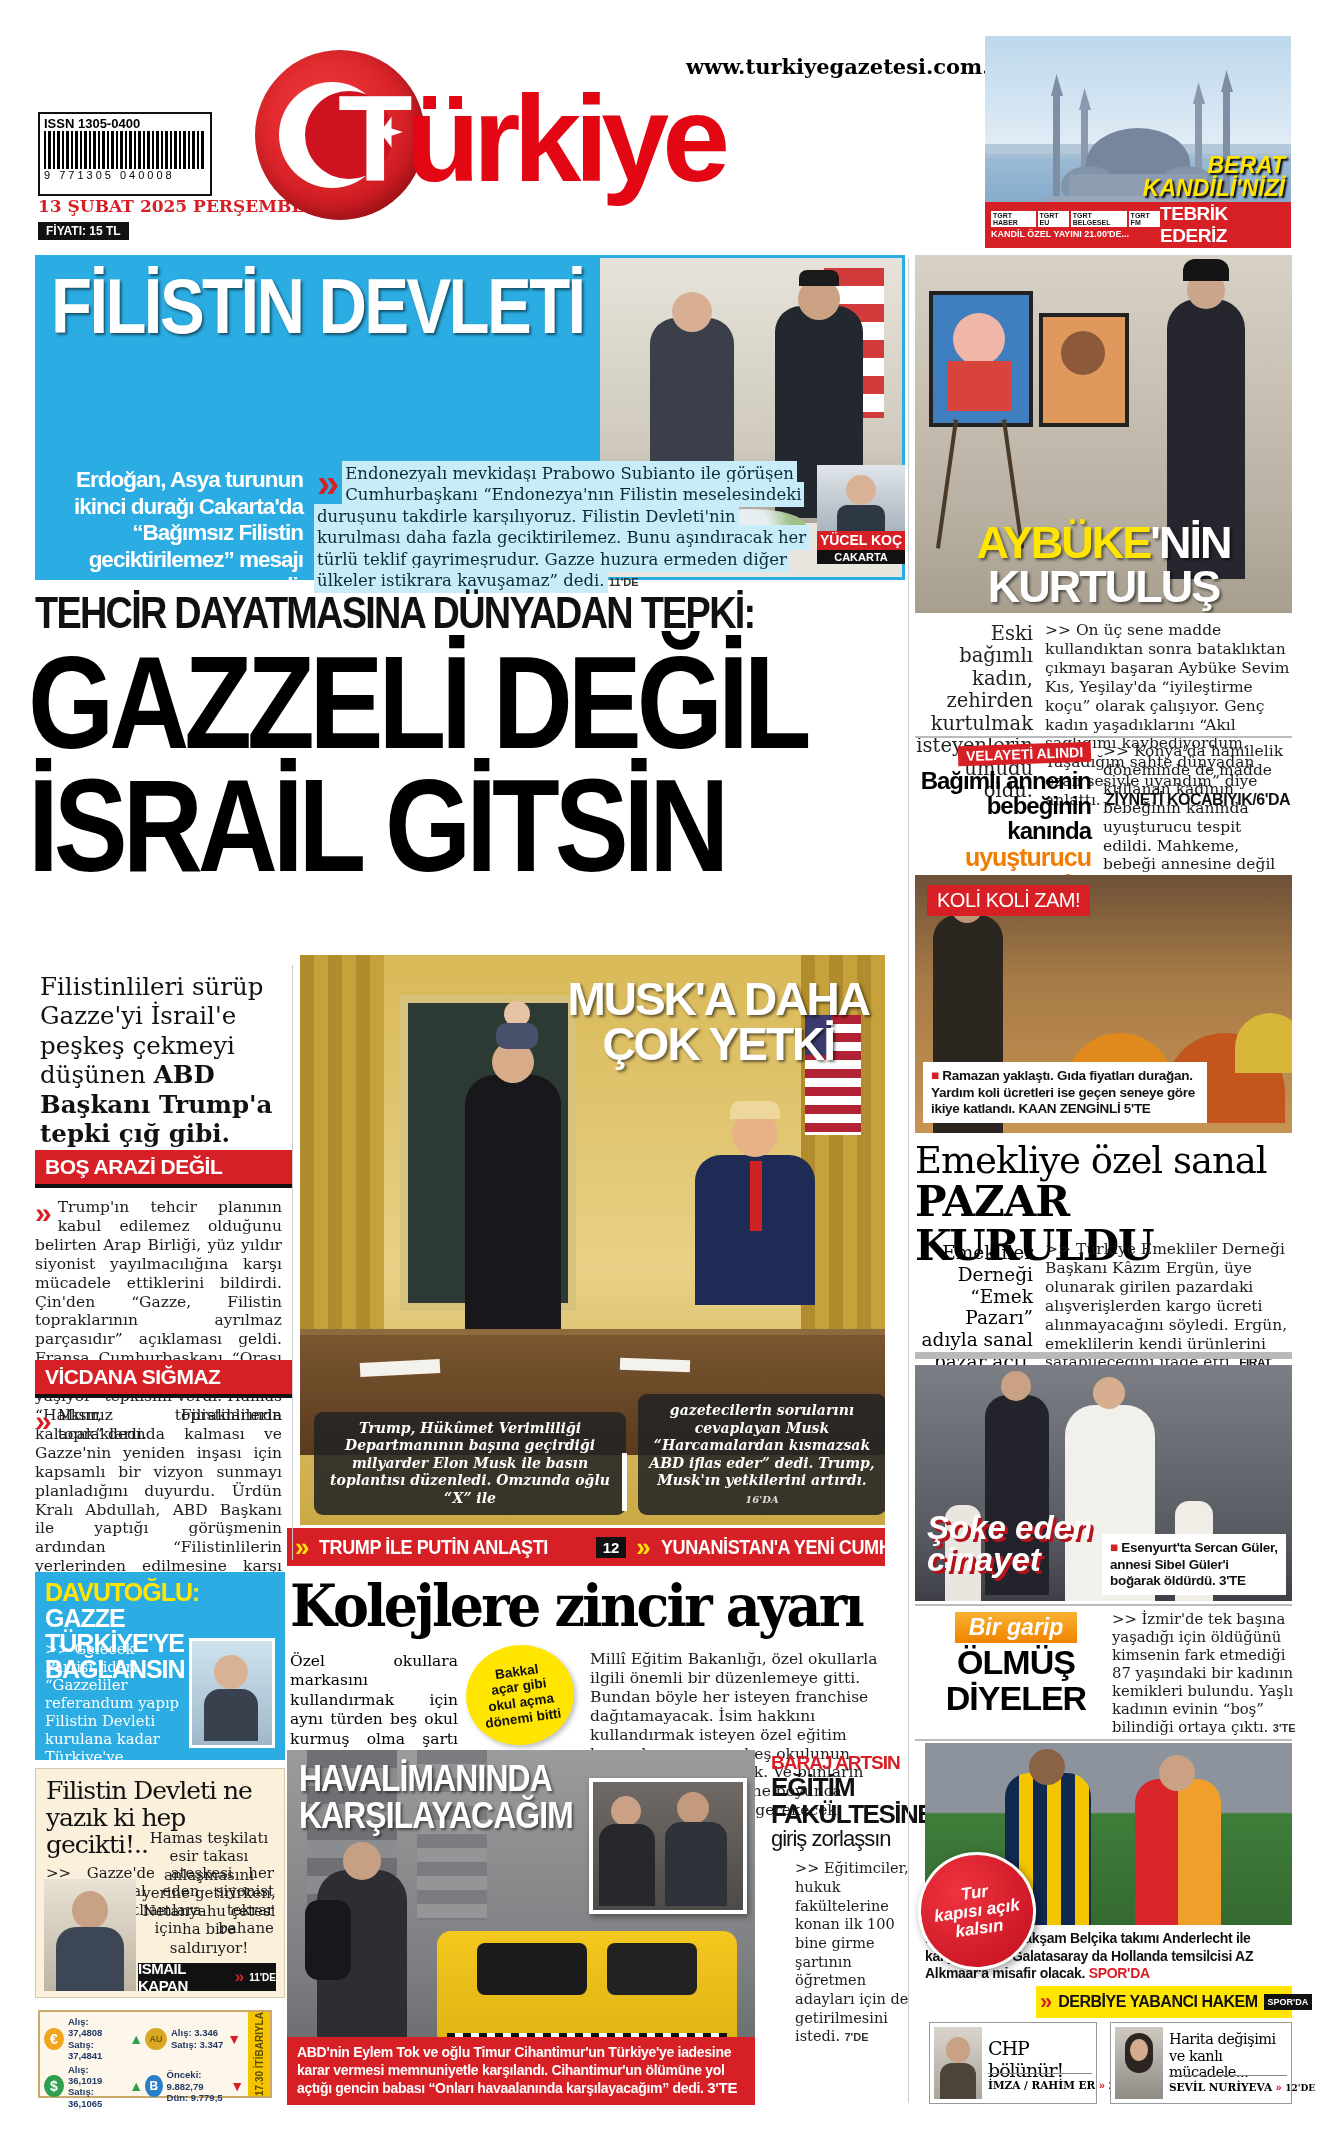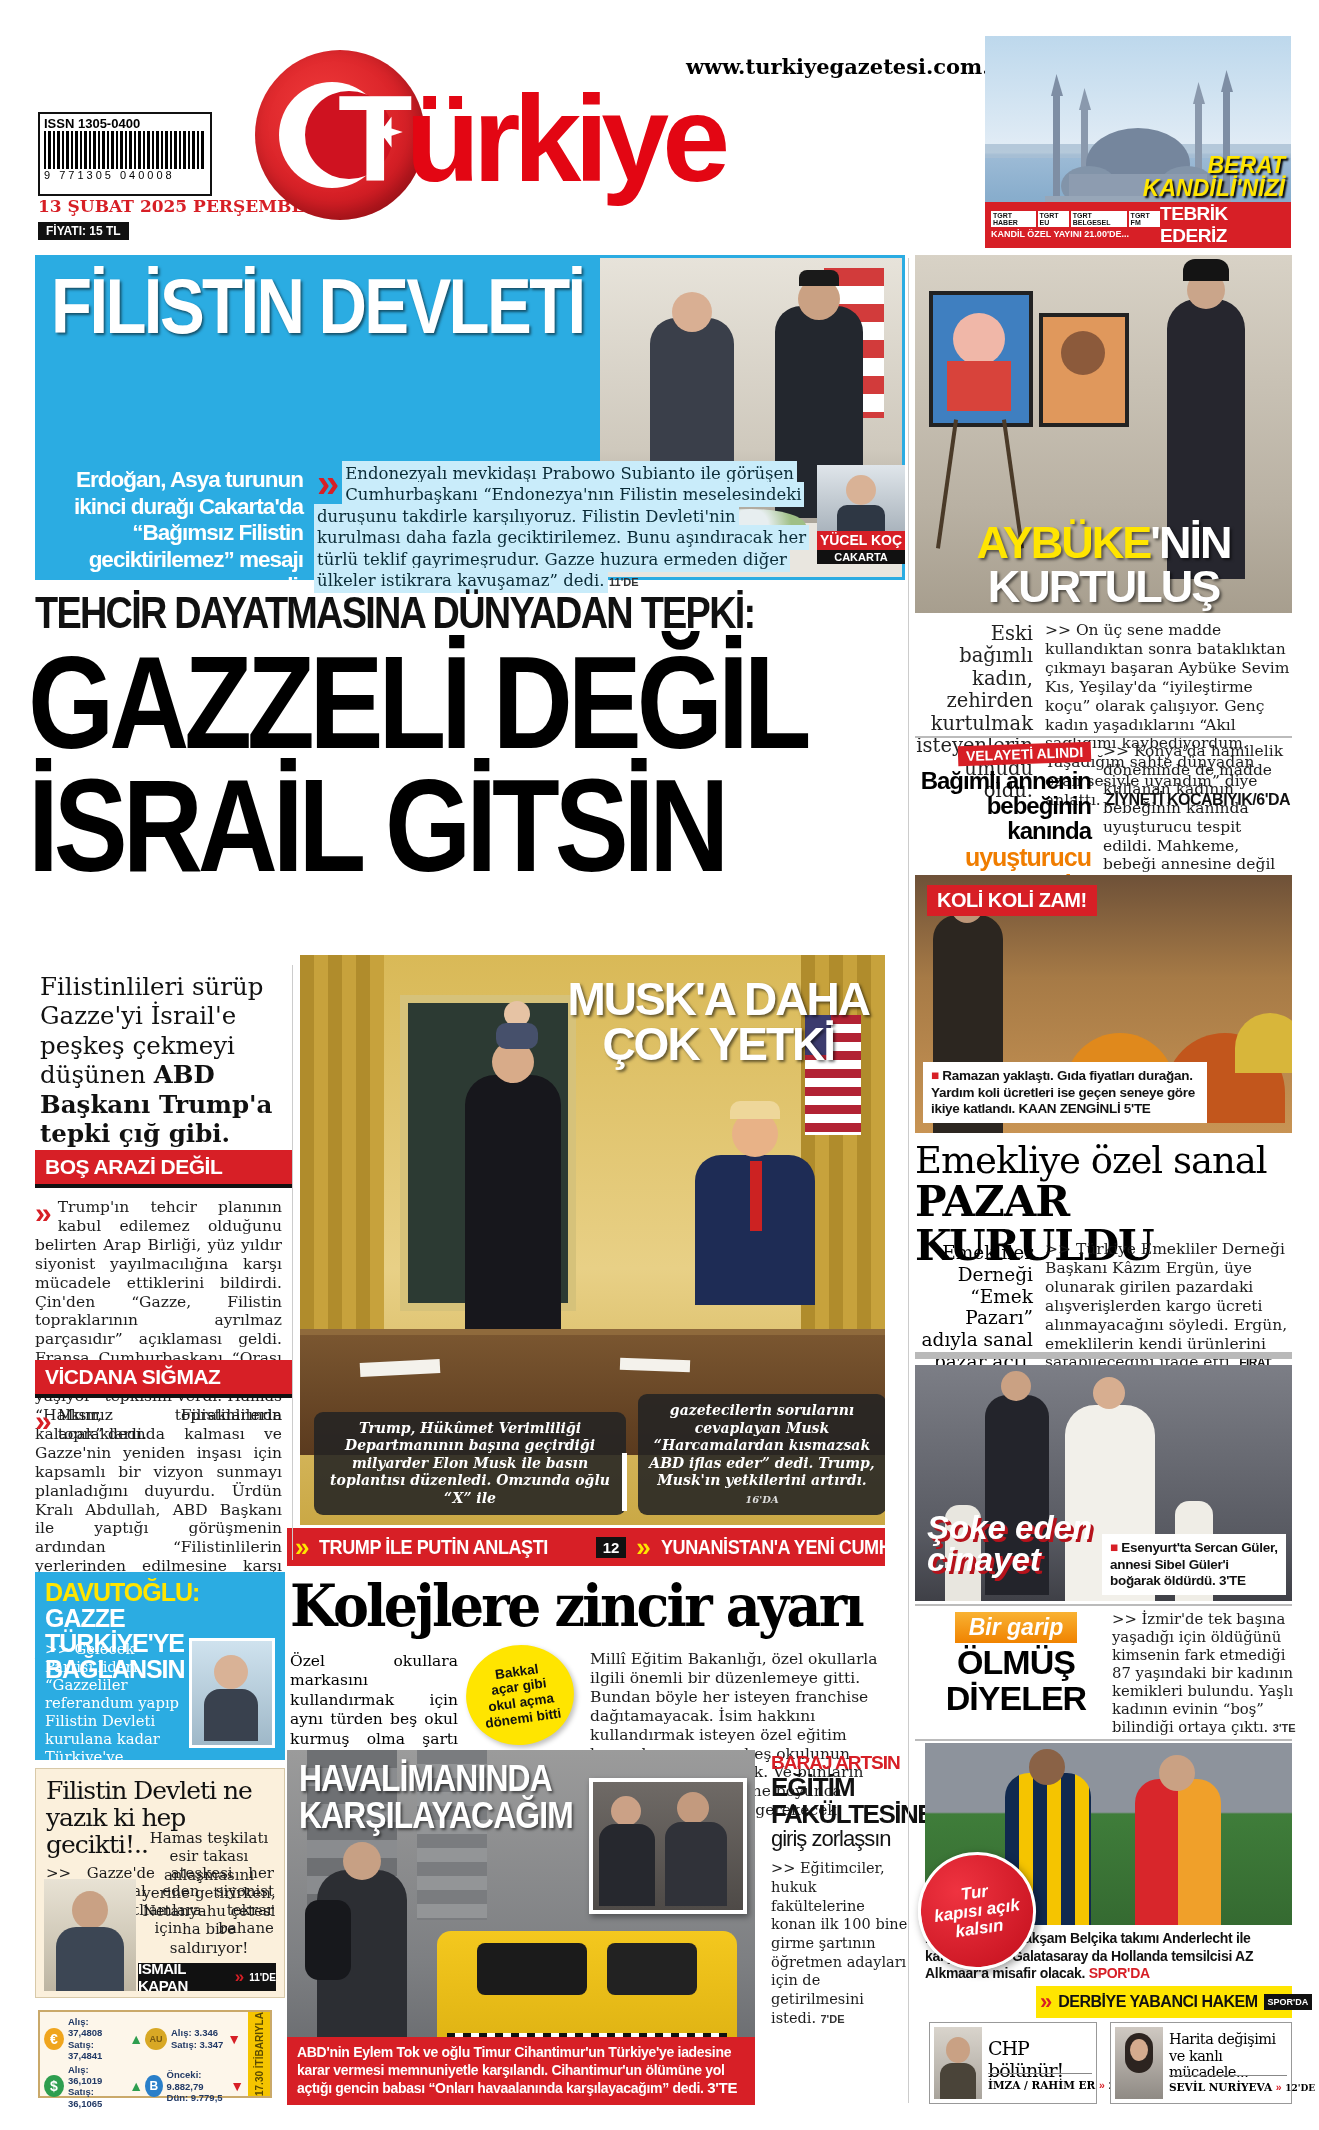--- a/index.html
+++ b/index.html
@@ -157,21 +157,21 @@
       <span class="pgref">16'DA</span>
     </div>
   </div>
 
   <div class="photo" style="left:915px;top:875px;width:377px;height:258px;background:linear-gradient(#6e5138,#a67a46 40%,#c89454);">
     <div class="abs" style="left:150px;bottom:20px;width:110px;height:80px;border-radius:55px 55px 0 0;background:#e0891c;"></div>
     <div class="abs" style="left:250px;bottom:10px;width:120px;height:90px;border-radius:60px 60px 0 0;background:#c2561c;"></div>
     <div class="abs" style="left:320px;bottom:60px;width:70px;height:60px;border-radius:35px 35px 0 0;background:#d8b63a;"></div>
     <div class="abs" style="left:18px;top:40px;width:70px;height:218px;background:#2c2620;border-radius:24px 24px 0 0;"></div>
     <div class="abs" style="left:36px;top:16px;width:32px;height:32px;border-radius:50%;background:#bd9678;"></div>
-    <div class="abs" style="left:12px;top:10px;background:#d71f26;color:#fff;font-weight:bold;font-size:20px;padding:4px 10px;letter-spacing:-0.5px;">KOLİ KOLİ ZAM!</div>
+    <div class="abs" style="left:12px;top:10px;background:#d71f26;color:#fff;font-weight:normal;font-size:20px;padding:4px 10px;letter-spacing:-0.5px;">KOLİ KOLİ ZAM!</div>
     <div class="abs whitecap" style="left:8px;bottom:10px;width:268px;">
       <span class="sqr">■ </span><span>Ramazan yaklaştı. Gıda fiyatları durağan. Yardım koli ücretleri ise geçen seneye göre ikiye katlandı.</span>
       <span style="font-size:13.5px;">KAAN ZENGİNLİ 5'TE</span>
     </div>
   </div>
 
   <div class="abs" style="left:915px;top:1142px;width:377px;height:208px;">
     <div class="serif" style="font-size:37px;letter-spacing:-1px;line-height:1.02;">Emekliye özel sanal</div>
     <div class="serif" style="font-size:42px;font-weight:bold;letter-spacing:-1px;line-height:1.05;">PAZAR KURULDU</div>
     <div class="abs" style="left:0;top:100px;width:118px;font-family:'DejaVu Serif',serif;font-size:18.5px;line-height:1.18;text-align:right;">Emekliler Derneği “Emek Pazarı” adıyla sanal pazar açtı.</div>
@@ -360,21 +360,21 @@
       <span>ABD'nin Eylem Tok ve oğlu Timur Cihantimur'un Türkiye'ye iadesine karar vermesi memnuniyetle karşılandı. Cihantimur'un ölümüne yol açtığı gencin babası “Onları havaalanında karşılayacağım” dedi.</span>
       <span style="font-size:15px;">3'TE</span>
     </div>
   </div>
 
   <div class="abs" style="left:771px;top:1752px;width:139px;">
     <div style="font-weight:bold;font-size:19px;letter-spacing:-1px;color:#d71f26;">BARAJ ARTSIN</div>
     <div style="font-weight:bold;font-size:26px;letter-spacing:-1px;line-height:1.02;color:#111;">EĞİTİM</div>
     <div style="font-weight:bold;font-size:26px;letter-spacing:-1.5px;line-height:1.02;color:#111;">FAKÜLTESİNE</div>
     <div style="font-size:22px;letter-spacing:-1px;line-height:1.1;color:#111;">giriş zorlaşsın</div>
-    <div style="margin-top:8px;">
+    <div style="margin-top:8px;margin-left:24px;">
       <span class="bodytxt jus" style="font-size:14.5px;">&gt;&gt; Eğitimciler, hukuk fakültelerine konan ilk 100 bine girme şartının öğretmen adayları için de getirilmesini istedi.</span>
       <span class="pgref">7'DE</span>
     </div>
   </div>
 
   <div class="photo" style="left:925px;top:1743px;width:367px;height:182px;background:linear-gradient(#8d939c 0%,#8d939c 38%,#3f7d3a 39%,#356a31 100%);">
     <div class="abs" style="left:80px;top:30px;width:86px;height:152px;background:repeating-linear-gradient(90deg,#10294f 0 14px,#f5c400 14px 28px);border-radius:24px 24px 0 0;"></div>
     <div class="abs" style="left:104px;top:6px;width:36px;height:36px;border-radius:50%;background:#8a6246;"></div>
     <div class="abs" style="left:210px;top:36px;width:86px;height:146px;background:linear-gradient(90deg,#d8262b 50%,#f0a02a 50%);border-radius:24px 24px 0 0;"></div>
     <div class="abs" style="left:234px;top:12px;width:36px;height:36px;border-radius:50%;background:#caa183;"></div>

